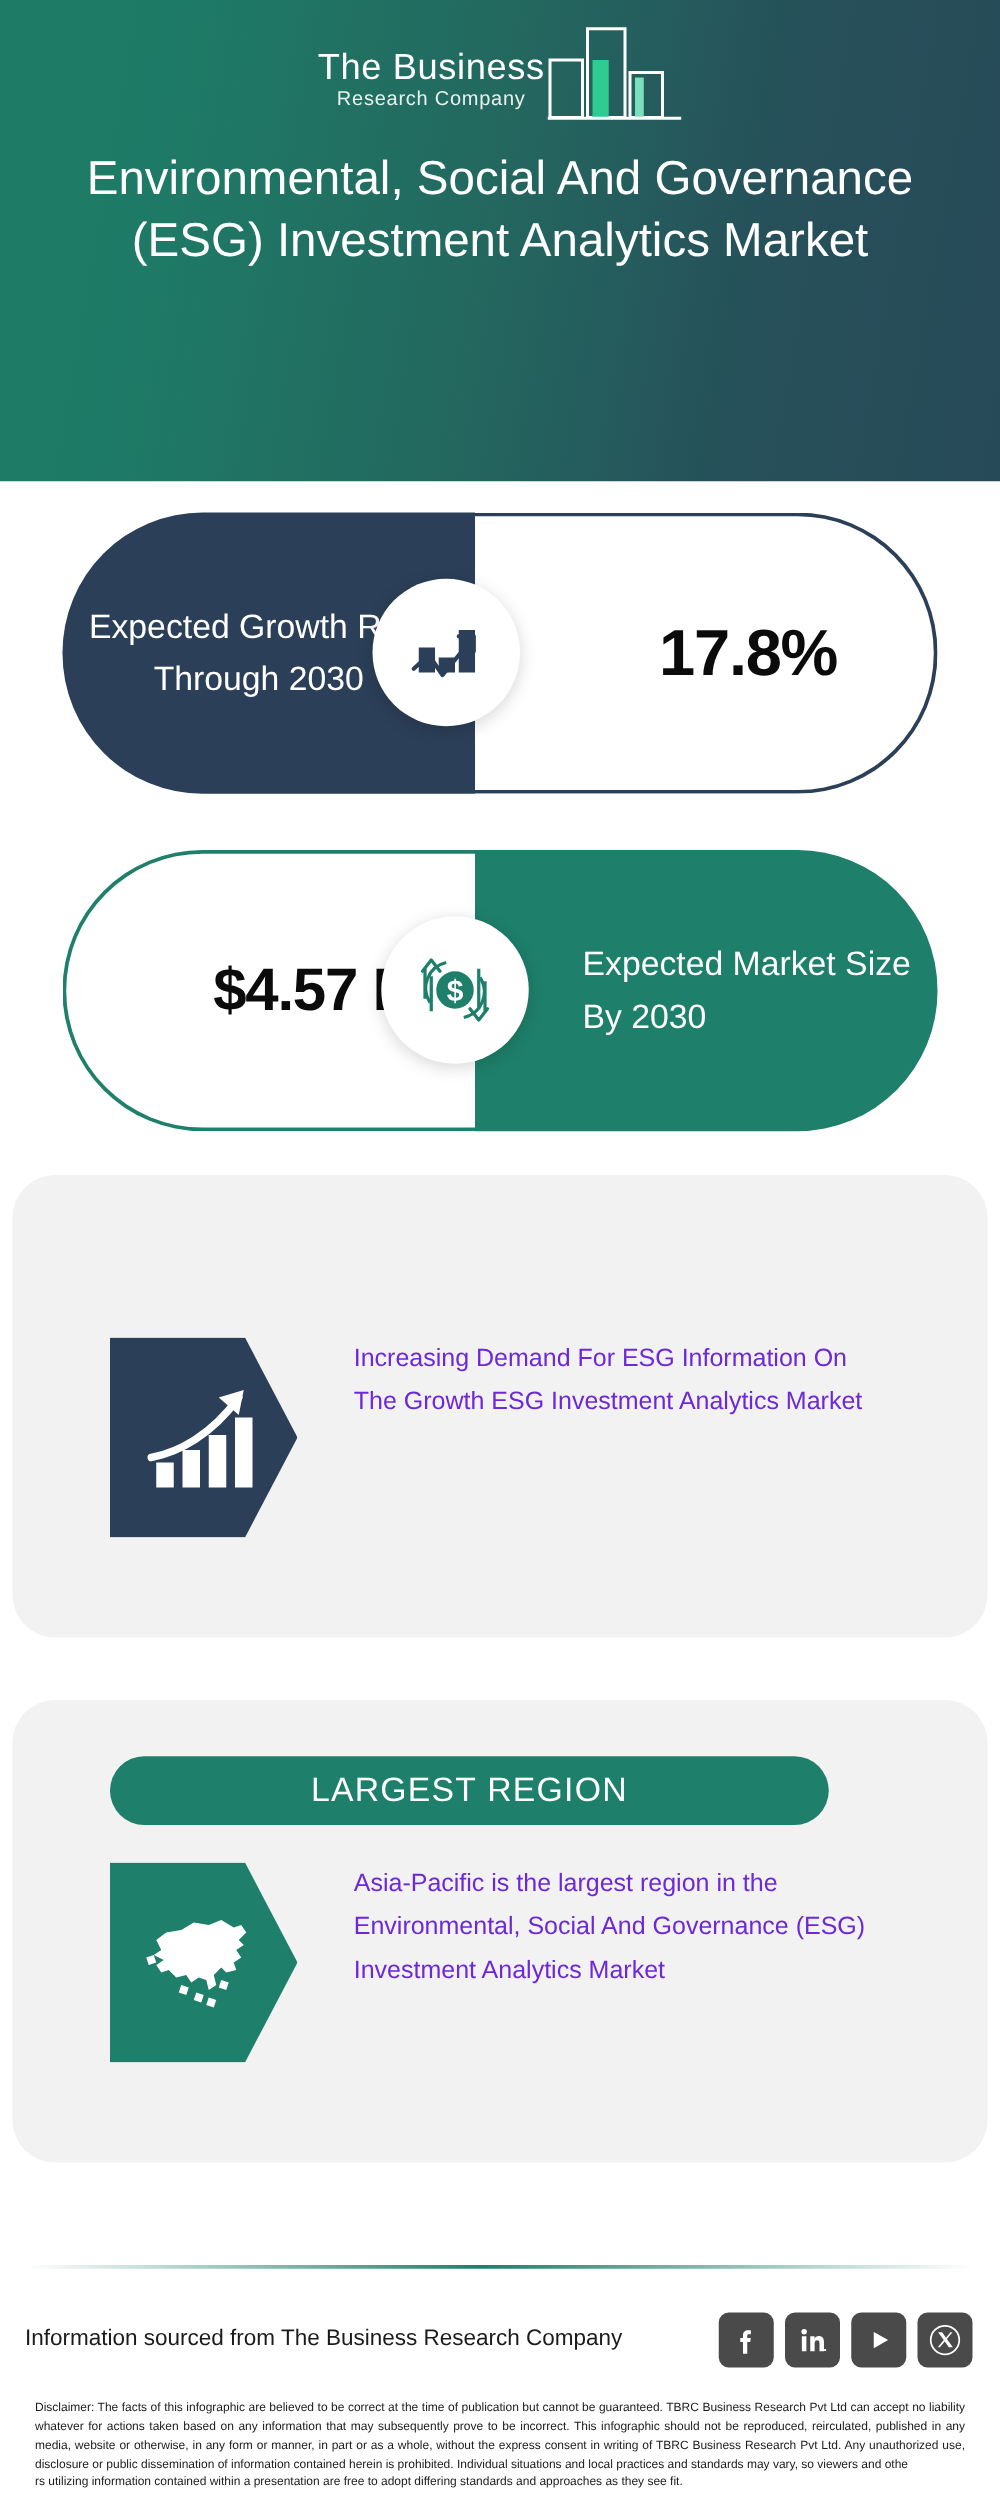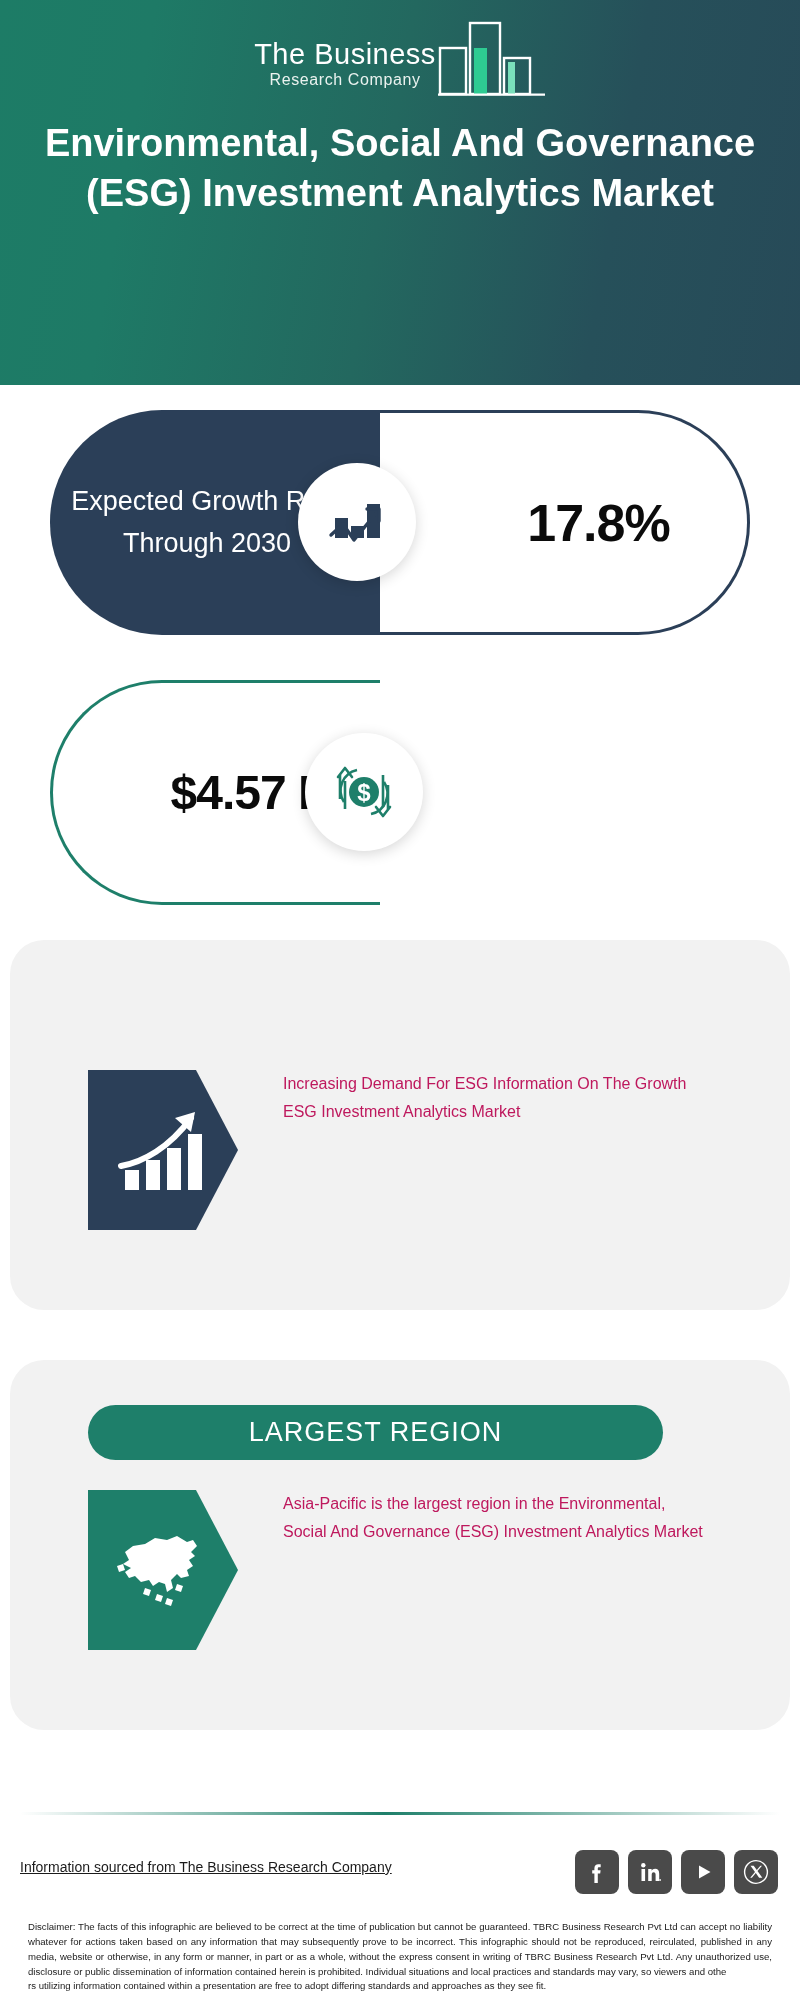--- a/index.html
+++ b/index.html
@@ -29,21 +29,21 @@
   .logo-line2 { color: #eaf2ef; font-size: 16px; font-weight: 400; letter-spacing: .6px; line-height: 1.25; }
   .logo-bars { position: relative; width: 108px; height: 76px; margin-left: 2px; }
 
   .header-title {
     margin-top: 22px;
     width: 740px;
     text-align: center;
     color: #ffffff;
     font-size: 38px;
     line-height: 1.32;
-    font-weight: 700;
+    font-weight: 400;
   }
 
   
   .stat1 {
     position: absolute; left: 50px; top: 410px;
     width: 700px; height: 225px;
     display: flex;
   }
   .stat1-left {
     width: 330px; height: 225px;
@@ -122,31 +122,31 @@
   .panel-body { position: absolute; left: 78px; top: 130px; display: flex; width: 660px; }
   .hex {
     width: 150px; height: 160px; flex: 0 0 150px;
     clip-path: polygon(0 0, 72% 0, 100% 50%, 72% 100%, 0 100%);
     display: flex; align-items: center; justify-content: center;
   }
   .hex-driver { background: #2b3f58; }
   .hex-region { background: #1e7f6a; }
   .panel-text {
     margin-left: 45px; width: 420px;
-    font-size: 16px; line-height: 1.72; color: #be185d;
+    font-size: 20px; line-height: 1.72; color: #6d28d9;
   }
 
   
   .divider {
     position: absolute; left: 20px; top: 1812px; width: 760px; height: 3px;
     background: linear-gradient(90deg, rgba(30,127,106,0) 0%, #1e7f6a 48%, rgba(30,127,106,0) 100%);
   }
   .source {
     position: absolute; left: 20px; top: 1855px;
-    font-size: 14px; line-height: 1.75; color: #1b1b1b; text-decoration: underline;
+    font-size: 18px; line-height: 1.75; color: #1b1b1b;
   }
   .socials { position: absolute; right: 22px; top: 1850px; display: flex; gap: 9px; }
   .soc {
     width: 44px; height: 44px; border-radius: 8px; background: #4a4a4a;
     display: flex; align-items: center; justify-content: center;
   }
   .disclaimer {
     position: absolute; left: 28px; top: 1920px; width: 744px;
     font-size: 9.6px; line-height: 1.55; color: #1b1b1b; text-align: justify;
   }
@@ -190,20 +190,21 @@
       <rect x="44" y="16" width="13" height="34" fill="#2b3f58"></rect>
       <path d="M8 47 L20 36 L31 52 L54 24" fill="none" stroke="#2b3f58" stroke-width="3.4" stroke-linecap="round" stroke-linejoin="round"></path>
       <path d="M44 21 L56 21 L56 33" fill="none" stroke="#2b3f58" stroke-width="3.4" stroke-linecap="round" stroke-linejoin="round"></path>
     </svg>
   </div>
 
   <div class="stat2">
     <div class="stat2-left">
       <span class="stat2-value">$4.57 Bn</span>
     </div>
+    <div class="stat2-right">Expected Market Size By 2030</div>
   </div>
   <div class="icon-circle ic2">
     <svg width="74" height="74" viewBox="0 0 74 74">
       <circle cx="37" cy="37" r="15" fill="#1e7f6a"></circle>
       <text x="37" y="45.5" text-anchor="middle" font-family="Liberation Sans, sans-serif" font-size="24" font-weight="bold" fill="#ffffff">$</text>
       <path d="M17 47 A21 21 0 0 1 30 15" fill="none" stroke="#1e7f6a" stroke-width="2.6"></path>
       <path d="M57 27 A21 21 0 0 1 44 59" fill="none" stroke="#1e7f6a" stroke-width="2.6"></path>
       <path d="M18 26 L18 54" stroke="#1e7f6a" stroke-width="2.6"></path>
       <path d="M11 22 L18 13 L25 22" fill="none" stroke="#1e7f6a" stroke-width="2.6" stroke-linecap="round" stroke-linejoin="round"></path>
       <path d="M13 20 L13 44" stroke="#1e7f6a" stroke-width="2.6"></path>

